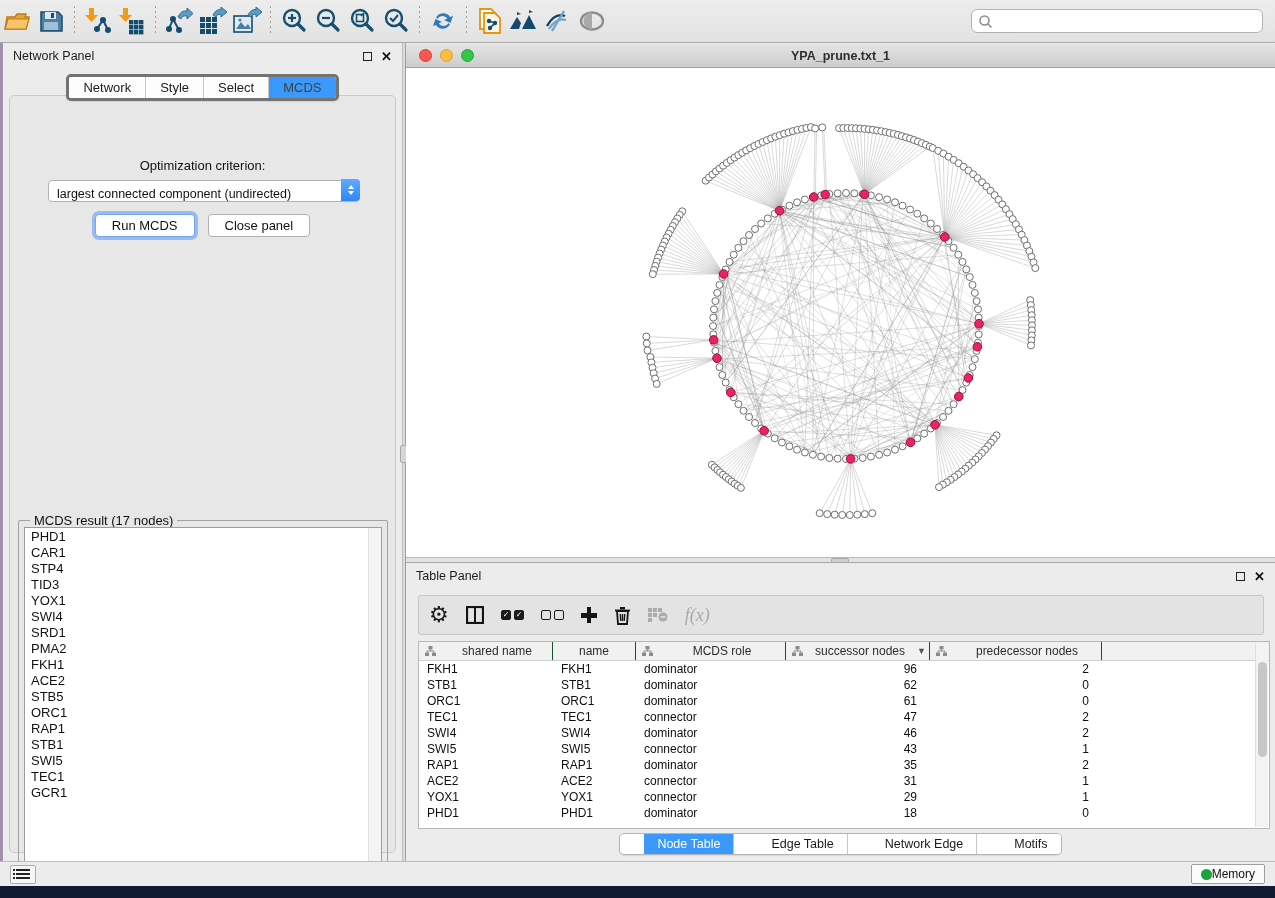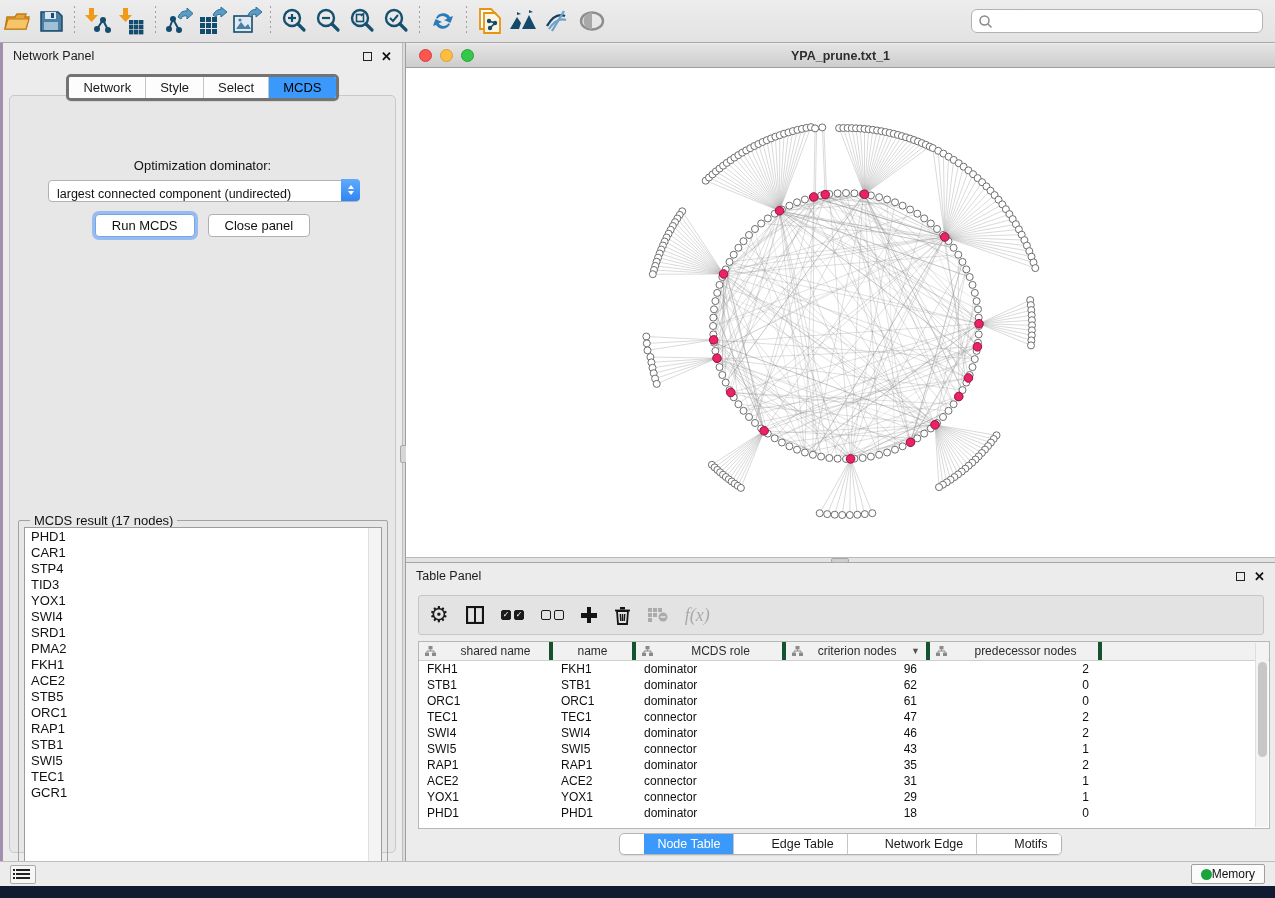--- a/index.html
+++ b/index.html
@@ -36,21 +36,21 @@
   .close-x { font-size:13px; font-weight:bold; color:#111; line-height:9px; }
 
   
   .cp-content { position:absolute; left:6px; top:52px; width:387px; height:758px;
                 background:#e7e7e7; border:1px solid #c9c9c9; border-radius:5px; }
   .cp-tabs { position:absolute; left:0; top:-22px; width:100%; display:flex; justify-content:center; }
   .cp-tabs-group { display:flex; border:3px solid #737373; border-radius:5px; overflow:hidden;
                    background:#fdfdfd; box-shadow:0 1px 1px rgba(0,0,0,.08); }
   .cp-tab { padding:3px 14px; font-size:13px; color:#1a1a1a; background:#fdfdfd; border-right:1px solid #c6c6c6; cursor:default; }
   .cp-tab:last-child { border-right:none; }
-  .cp-tab.active { background:#3b99fc; color:#000000; }
+  .cp-tab.active { background:#3b99fc; color:#404040; }
   .opt-label { position:absolute; top:62px; width:100%; text-align:center; font-size:13px; color:#111; }
   .opt-select { position:absolute; left:38px; top:84px; width:312px; height:22px; background:#fff;
                 border:1px solid #b2b2b2; border-radius:4px; display:flex; align-items:flex-end; }
   .opt-select .sel-text { flex:1; font-size:12.5px; padding:0 8px; color:#111; white-space:nowrap; }
   .opt-select .sel-arrows { width:19px; height:22px; margin-right:-1px; background:linear-gradient(180deg,#5fabfd,#2f86f4);
                 border-radius:0 4px 4px 0; display:flex; flex-direction:column; align-items:center; justify-content:center; gap:2px; }
   .tri-up { width:0; height:0; border-left:3.5px solid transparent; border-right:3.5px solid transparent; border-bottom:4.5px solid #fff; }
   .tri-dn { width:0; height:0; border-left:3.5px solid transparent; border-right:3.5px solid transparent; border-top:4.5px solid #fff; }
   .cp-buttons { position:absolute; top:118px; width:100%; display:flex; justify-content:center; gap:13px; }
   .mac-btn { background:#fff; border:1px solid #b0b0b0; border-radius:4px; font-size:13px; color:#111;
@@ -91,21 +91,21 @@
   .chk-pair { display:flex; gap:3px; }
   .chk { width:10px; height:10px; border:1.6px solid #1b1b1b; border-radius:2px; position:relative; }
   .chk.filled { background:#1b1b1b; }
   .chk.filled::after { content:"✓"; color:#fff; font-size:8px; position:absolute; left:1px; top:-1px; }
   .plus-glyph { position:relative; width:16px; height:16px; }
   .plus-glyph::before { content:""; position:absolute; left:6px; top:0; width:4.5px; height:16px; background:#141414; }
   .plus-glyph::after { content:""; position:absolute; left:0; top:6px; width:16px; height:4.5px; background:#141414; }
 
   .node-table { position:absolute; left:12px; top:78px; width:852px; height:188px; background:#fff; border:1px solid #b7b7b7; }
   .nt-header { display:flex; height:19px; background:#f1f1f1; border-bottom:1px solid #cfcfcf; }
-  .nt-hcell { display:flex; align-items:center; font-size:12px; color:#2c2c2c; border-right:4px solid #14532d;
+  .nt-hcell { display:flex; align-items:center; font-size:12px; color:#2c2c2c; border-right:1px solid #14532d;
               padding:0 6px; gap:12px; overflow:hidden;justify-content:space-between; }
   .nt-hcell .lbl { flex:1; text-align:center; white-space:nowrap; }
   .hier-icon { width:11px; height:10px; flex:0 0 auto; }
   .sort-chev { font-size:9px; color:#555; }
   .nt-row { display:flex; height:16px; }
   .nt-cell { font-size:12px; color:#0f0f0f; padding:0 8px; white-space:nowrap; overflow:hidden; line-height:16px; }
   .nt-cell.num { text-align:right; padding-right:13px; }
   .nt-scroll { position:absolute; right:1px; top:1px; width:13px; height:184px; background:#f3f3f3; border-left:1px solid #dedede; }
   .nt-thumb { position:absolute; left:1.5px; top:19px; width:9px; height:95px; background:#c7c7c7; border-radius:5px; }
 
@@ -296,21 +296,21 @@
   </div>
   <div class="cp-content">
     <div class="cp-tabs">
       <div class="cp-tabs-group" id="cp-tabs-group">
           <div class="cp-tab">Network</div>
           <div class="cp-tab">Style</div>
           <div class="cp-tab">Select</div>
           <div class="cp-tab active">MCDS</div>
         </div>
     </div>
-    <div class="opt-label">Optimization dominator:</div>
+    <div class="opt-label">Optimization criterion:</div>
     <div class="opt-select">
       <span class="sel-text">largest connected component (undirected)</span>
       <span class="sel-arrows">
           <span class="tri-up"></span>
           <span class="tri-dn"></span>
         </span>
     </div>
     <div class="cp-buttons">
       <button class="mac-btn focused">Run MCDS</button>
       <button class="mac-btn">Close panel</button>
@@ -1080,21 +1080,21 @@
             </svg>
             <span class="lbl">MCDS role</span>
           </div>
           <div class="nt-hcell" style="width: 144px;">
             <svg class="hier-icon" viewBox="0 0 11 10">
               <rect x="3.5" y="0" width="4" height="3.4" fill="#8a8a8a"></rect>
               <rect x="0" y="6.6" width="4" height="3.4" fill="#8a8a8a"></rect>
               <rect x="7" y="6.6" width="4" height="3.4" fill="#8a8a8a"></rect>
               <path d="M5.5 3.4 v1.6 M2 6.6 v-1.6 h7 v1.6" stroke="#8a8a8a" fill="none" stroke-width="1"></path>
             </svg>
-            <span class="lbl">criterion nodes</span>
+            <span class="lbl">successor nodes</span>
             <span class="sort-chev">▼</span>
           </div>
           <div class="nt-hcell" style="width: 172px;">
             <svg class="hier-icon" viewBox="0 0 11 10">
               <rect x="3.5" y="0" width="4" height="3.4" fill="#8a8a8a"></rect>
               <rect x="0" y="6.6" width="4" height="3.4" fill="#8a8a8a"></rect>
               <rect x="7" y="6.6" width="4" height="3.4" fill="#8a8a8a"></rect>
               <path d="M5.5 3.4 v1.6 M2 6.6 v-1.6 h7 v1.6" stroke="#8a8a8a" fill="none" stroke-width="1"></path>
             </svg>
             <span class="lbl">predecessor nodes</span>

